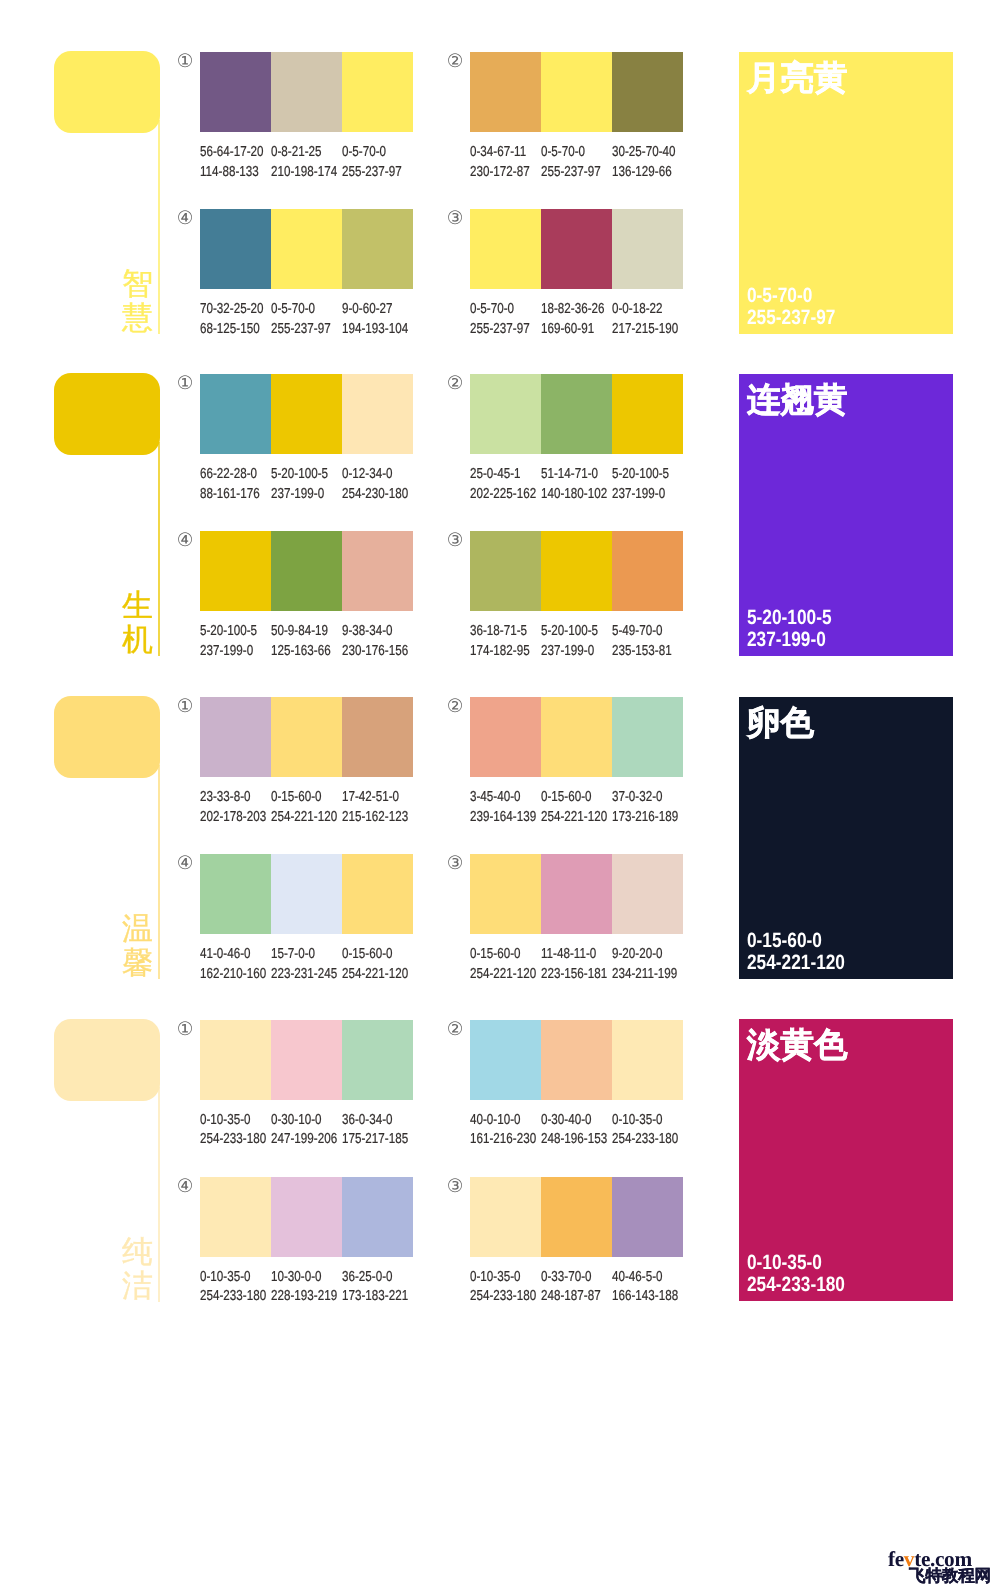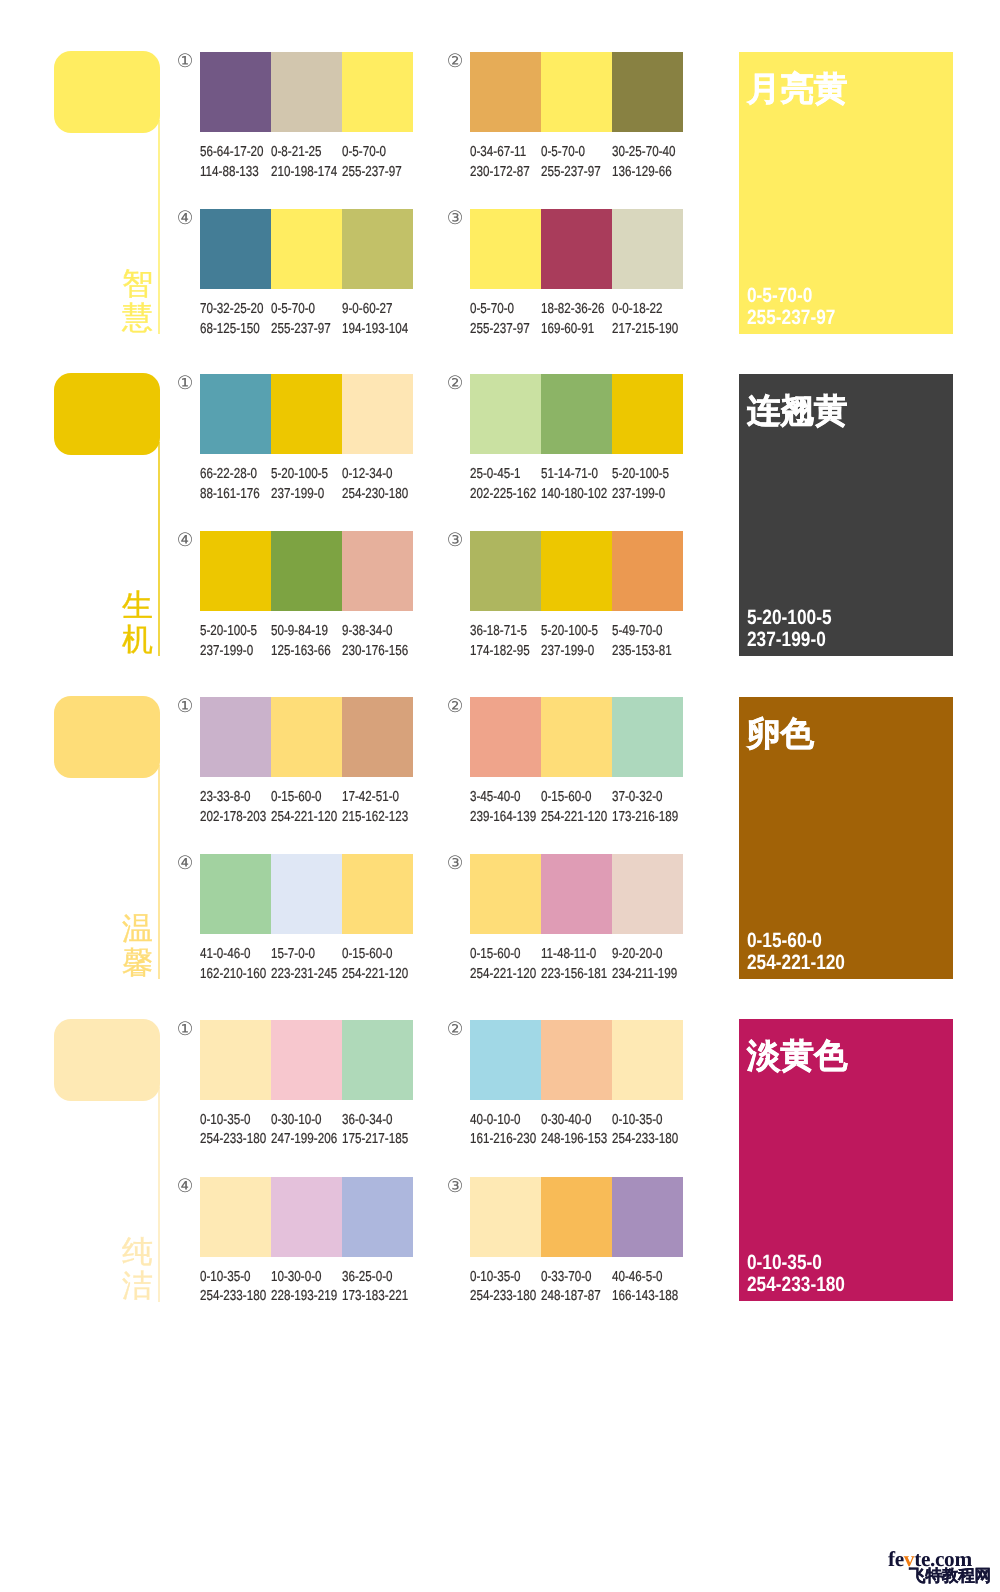--- a/index.html
+++ b/index.html
@@ -31,21 +31,21 @@
   .bars>i{display:block;width:71px;height:80px;}
   .vals{display:flex;width:213px;margin-top:11px;}
   .vals>div{width:71px;}
   .vals>div>div{transform:scaleX(0.81);transform-origin:left center;
             font-size:14.4px;line-height:19.4px;color:#332f2e;font-weight:400;
             white-space:nowrap;-webkit-text-stroke:0.22px #332f2e;}
 
   
   .panel{position:absolute;left:739px;top:0px;width:213.5px;height:282px;}
   .ptitle{position:absolute;left:8px;top:9px;font-size:33.5px;line-height:36px;
-          font-weight:bold;color:#ffffff;margin-top:11px;-webkit-text-stroke:0.7px #ffffff;}
+          font-weight:bold;color:#ffffff;-webkit-text-stroke:0.7px #ffffff;}
   .pvals{position:absolute;left:8.2px;top:233px;color:#ffffff;font-size:20.7px;
          line-height:22px;font-weight:bold;white-space:nowrap;}
   .pvals>div{transform:scaleX(0.835);transform-origin:left center;}
 
   
   .logo{position:absolute;left:888px;top:1546px;width:112px;height:44px;}
   .logo-main{font-family:"Liberation Serif","DejaVu Serif",serif;font-size:21.3px;
              font-weight:bold;color:#121235;letter-spacing:-0.35px;line-height:20px;
              height:20px;margin-top:2.5px;}
   .logo-v{color:#F07C12;}
@@ -248,21 +248,21 @@
       <div>
         <div>5-20-100-5</div>
         <div>237-199-0</div>
       </div>
       <div>
         <div>5-49-70-0</div>
         <div>235-153-81</div>
       </div>
     </div>
   </div>
-  <div class="panel" style="background: #404040;">
+  <div class="panel" style="background: #6d28d9;">
     <div class="ptitle">连翘黄</div>
     <div class="pvals">
       <div>5-20-100-5</div>
       <div>237-199-0</div>
     </div>
   </div>
 </div>
 
 <div class="section sec3">
   <div class="chip" style="background: rgb(254, 221, 120);"></div>
@@ -352,21 +352,21 @@
       <div>
         <div>11-48-11-0</div>
         <div>223-156-181</div>
       </div>
       <div>
         <div>9-20-20-0</div>
         <div>234-211-199</div>
       </div>
     </div>
   </div>
-  <div class="panel" style="background: #a16207;">
+  <div class="panel" style="background: #0f172a;">
     <div class="ptitle">卵色</div>
     <div class="pvals">
       <div>0-15-60-0</div>
       <div>254-221-120</div>
     </div>
   </div>
 </div>
 
 <div class="section sec4">
   <div class="chip" style="background: rgb(254, 233, 180);"></div>

